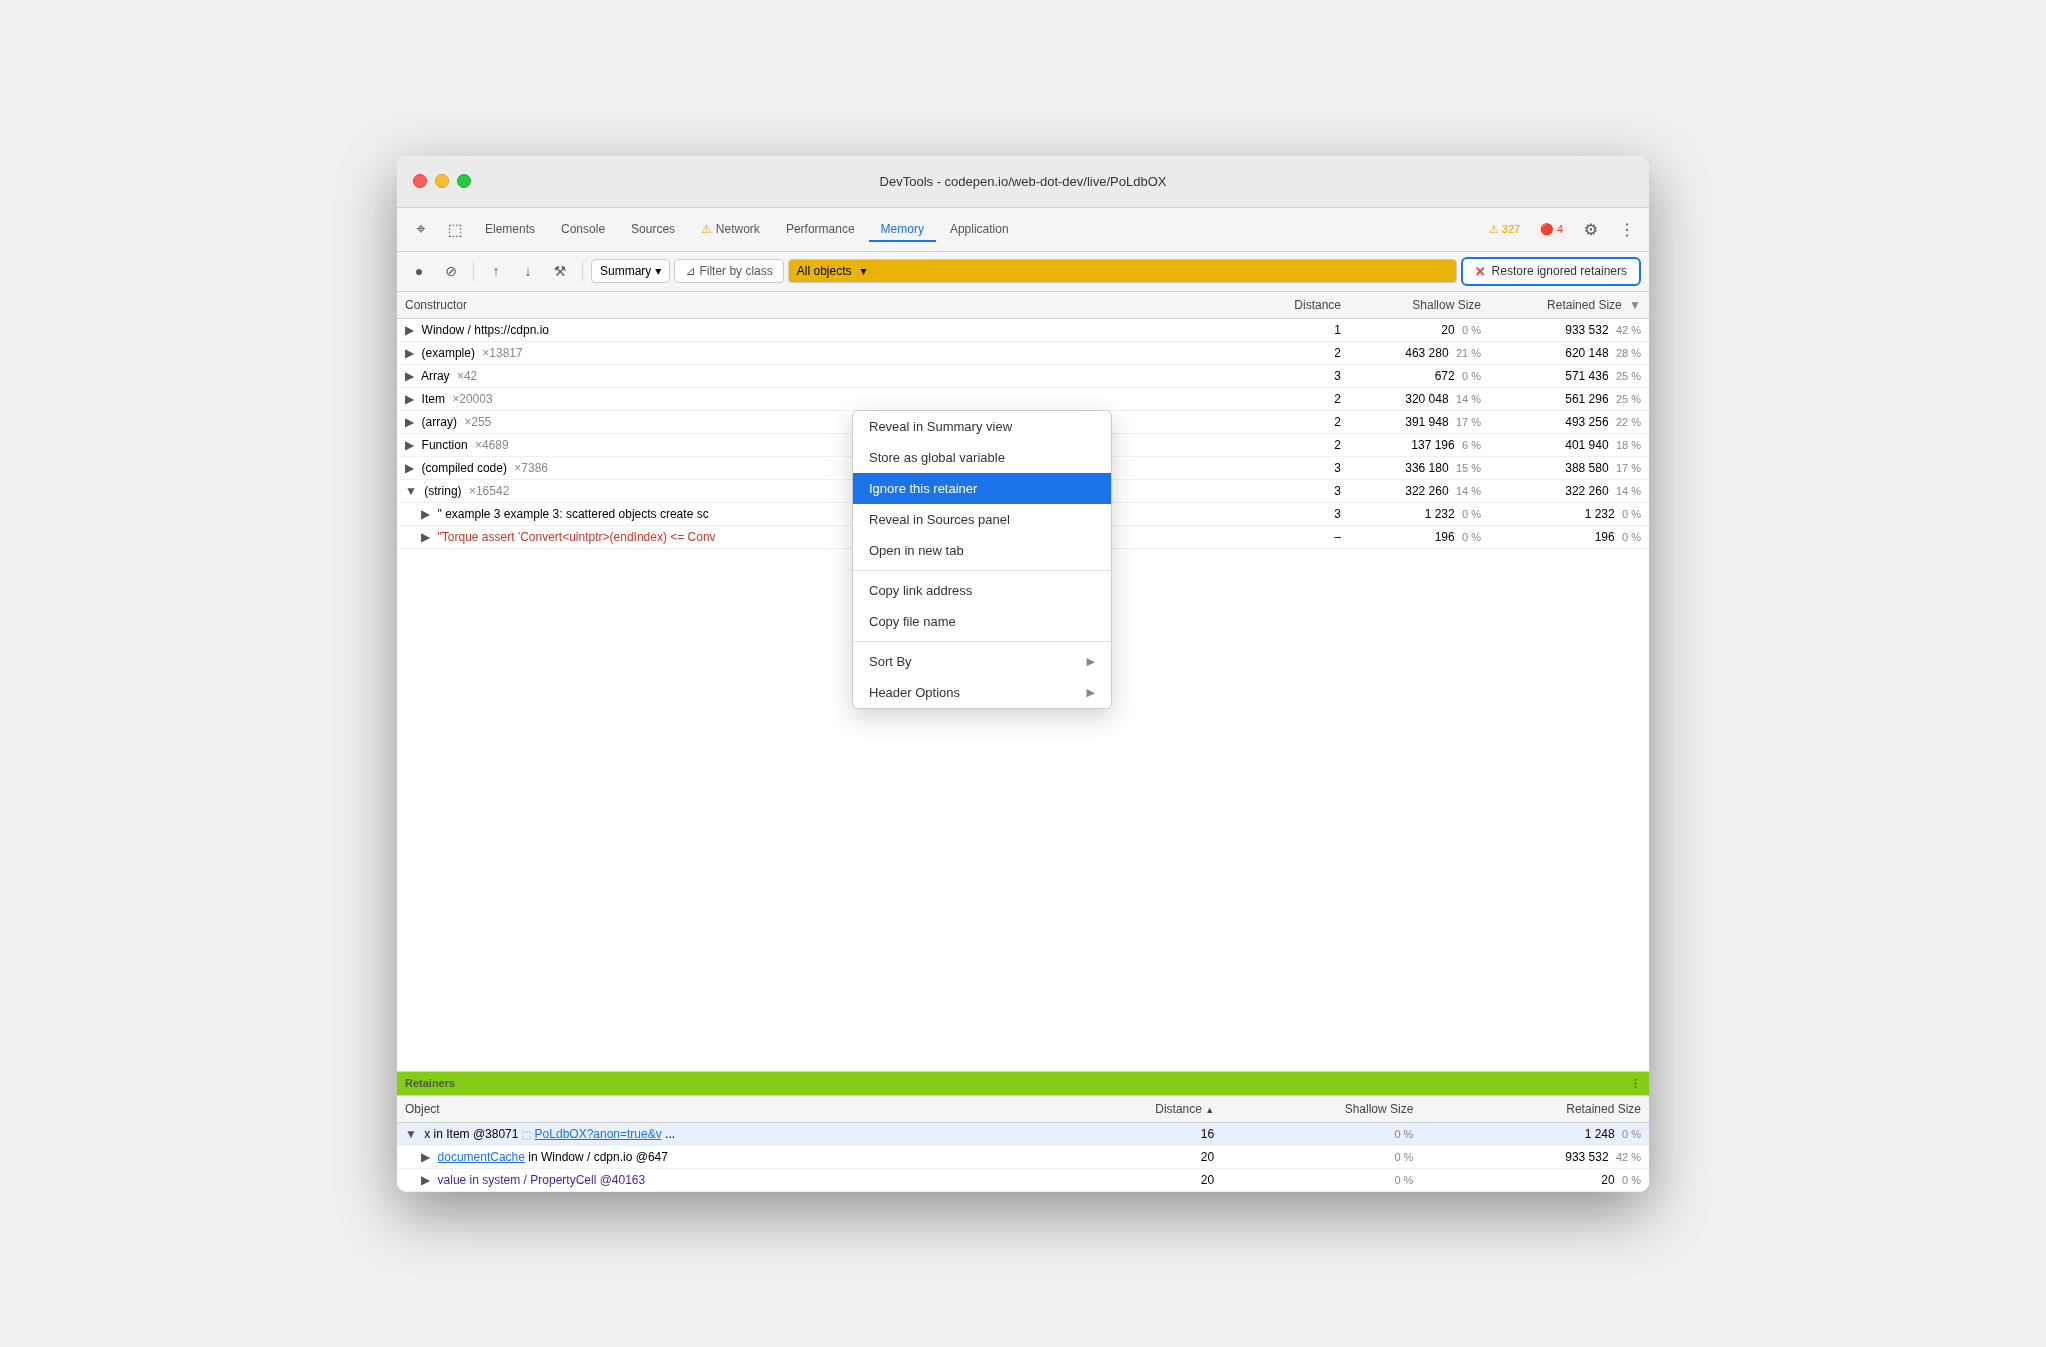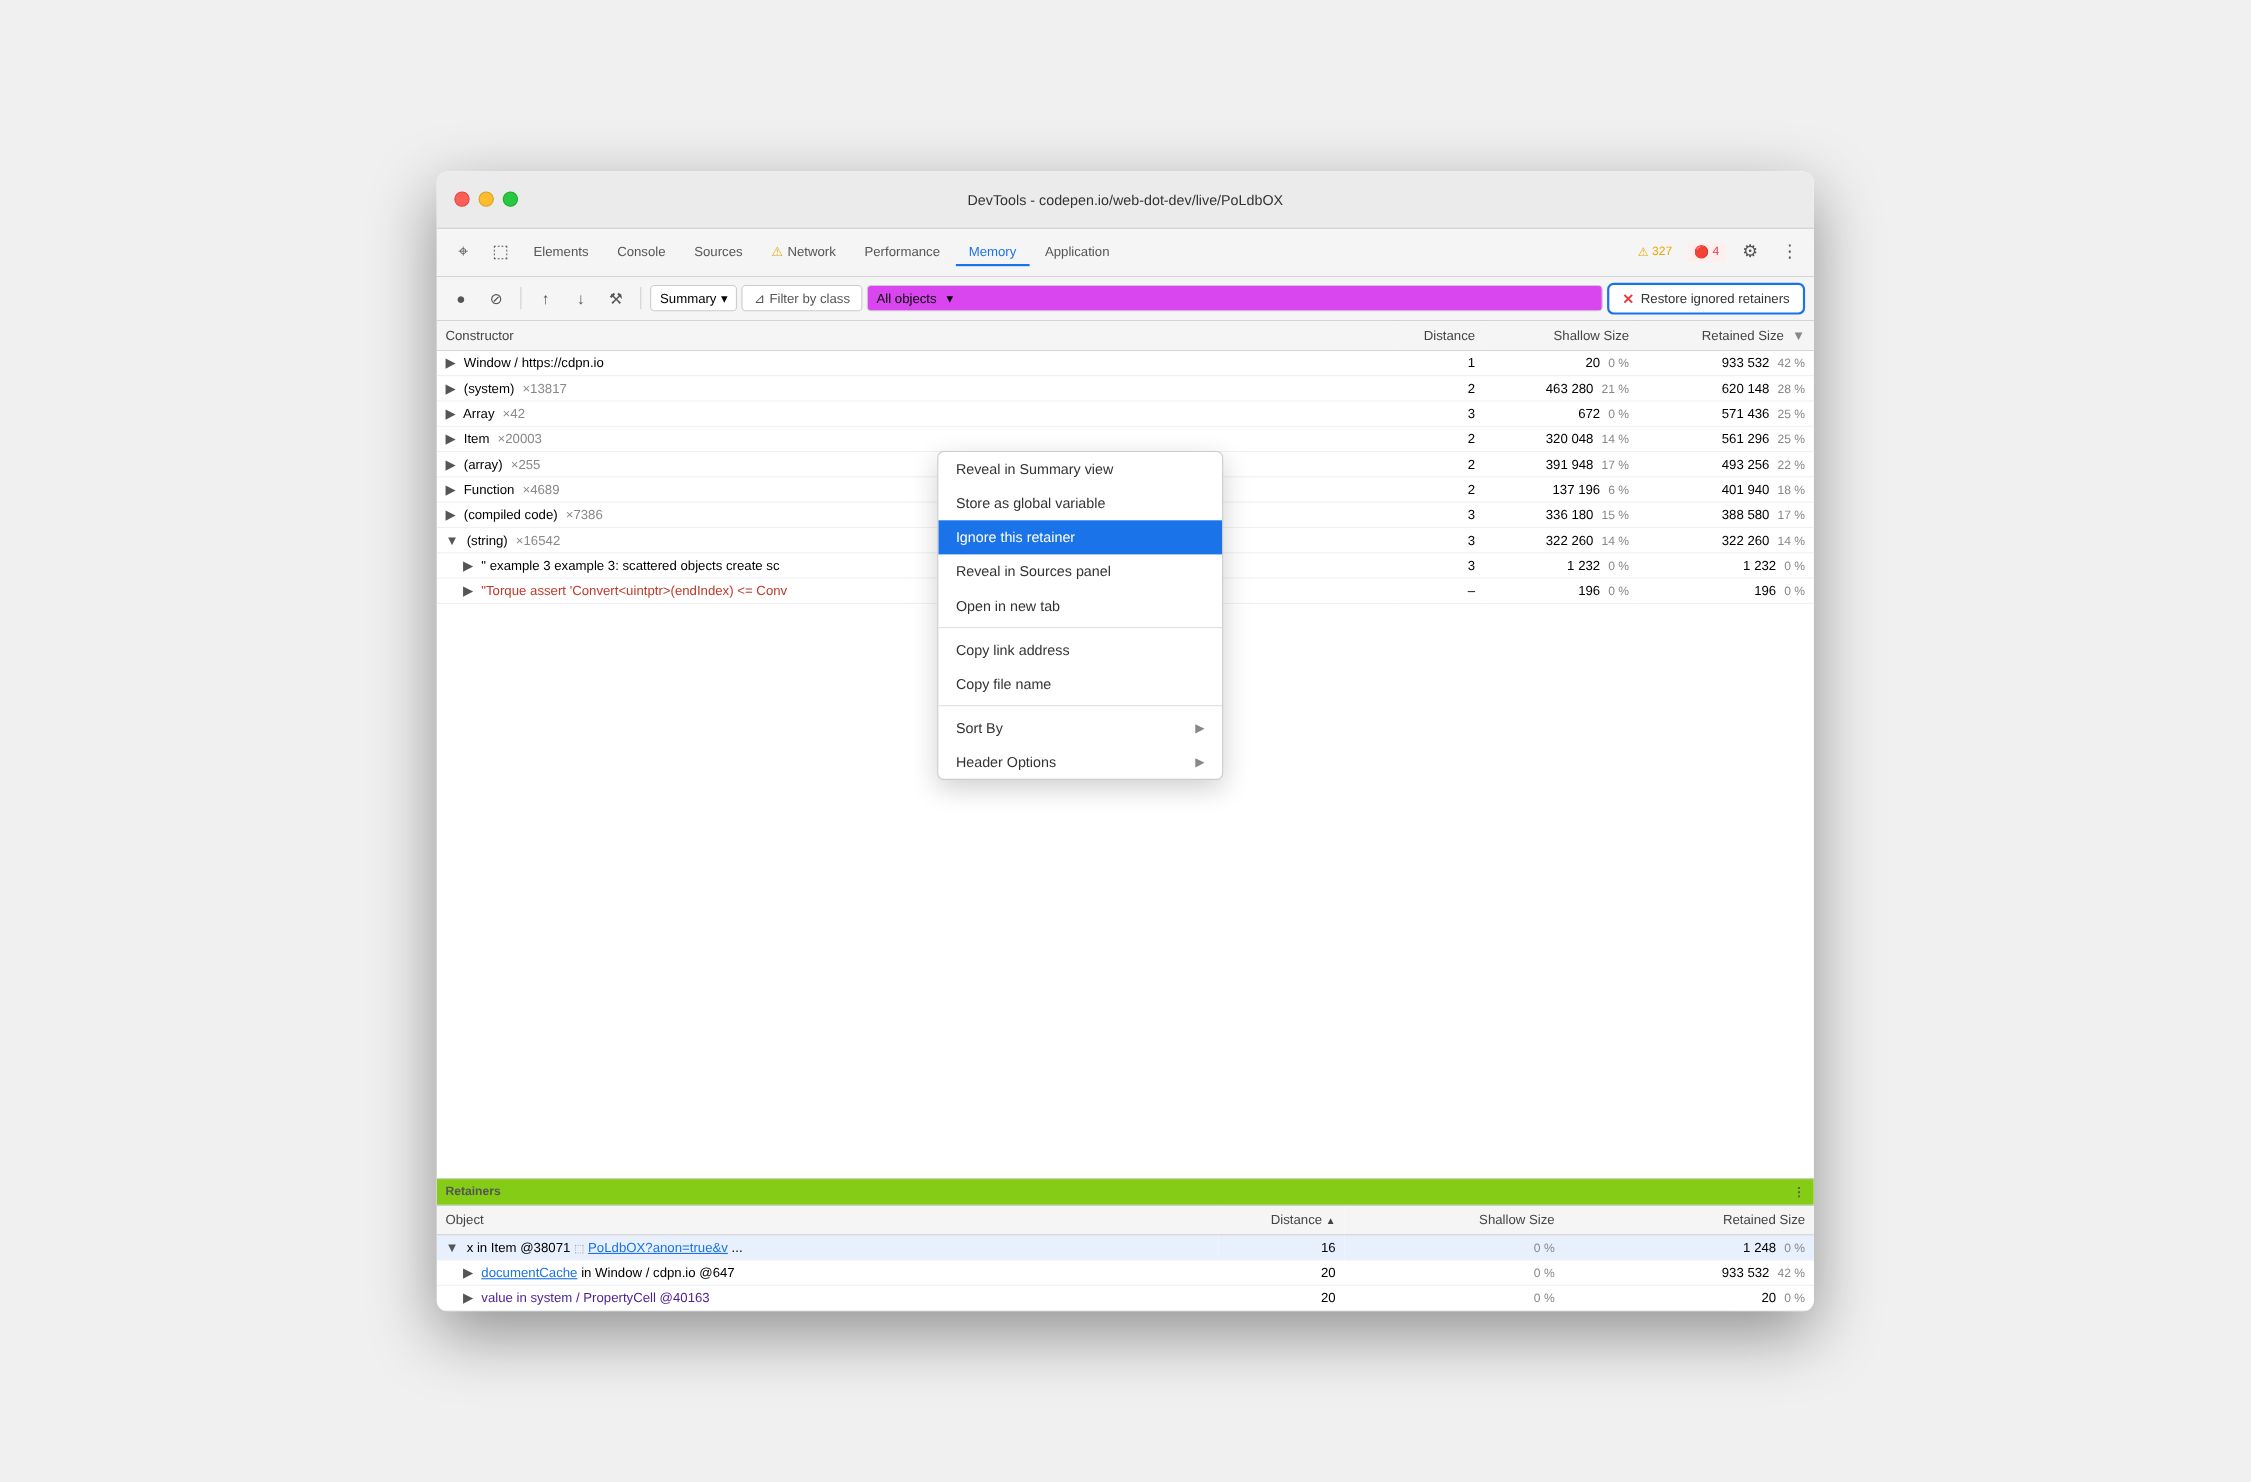--- a/index.html
+++ b/index.html
@@ -159,21 +159,21 @@
       font-size: 12px;
       color: #555;
     }
     .class-dropdown {
       display: flex;
       align-items: flex-start;
       gap: 9px;
       padding: 4px 8px;
       border: 1px solid #ccc;
       border-radius: 4px;
-      background: #d946ef;
+      background: #eab308;
       cursor: pointer;
       font-size: 12px;
       flex: 1;
     }
     .restore-btn {
       display: flex;
       align-items: center;
       gap: 6px;
       padding: 5px 12px;
       border: 2px solid #1a73e8;
@@ -418,21 +418,21 @@
                 <span>Window / https://cdpn.io</span>
               </td>
               <td>1</td>
               <td>20 <span class="pct">0 %</span></td>
               <td>933 532 <span class="pct">42 %</span></td>
             </tr>
 
             <tr>
               <td class="constructor-col">
                 <span class="expand-arrow">▶</span>
-                <span>(system)</span>
+                <span>(example)</span>
                 <span style="color:#888; margin-left:4px;">×13817</span>
               </td>
               <td>2</td>
               <td>463 280 <span class="pct">21 %</span></td>
               <td>620 148 <span class="pct">28 %</span></td>
             </tr>
 
             <tr>
               <td class="constructor-col">
                 <span class="expand-arrow">▶</span>

